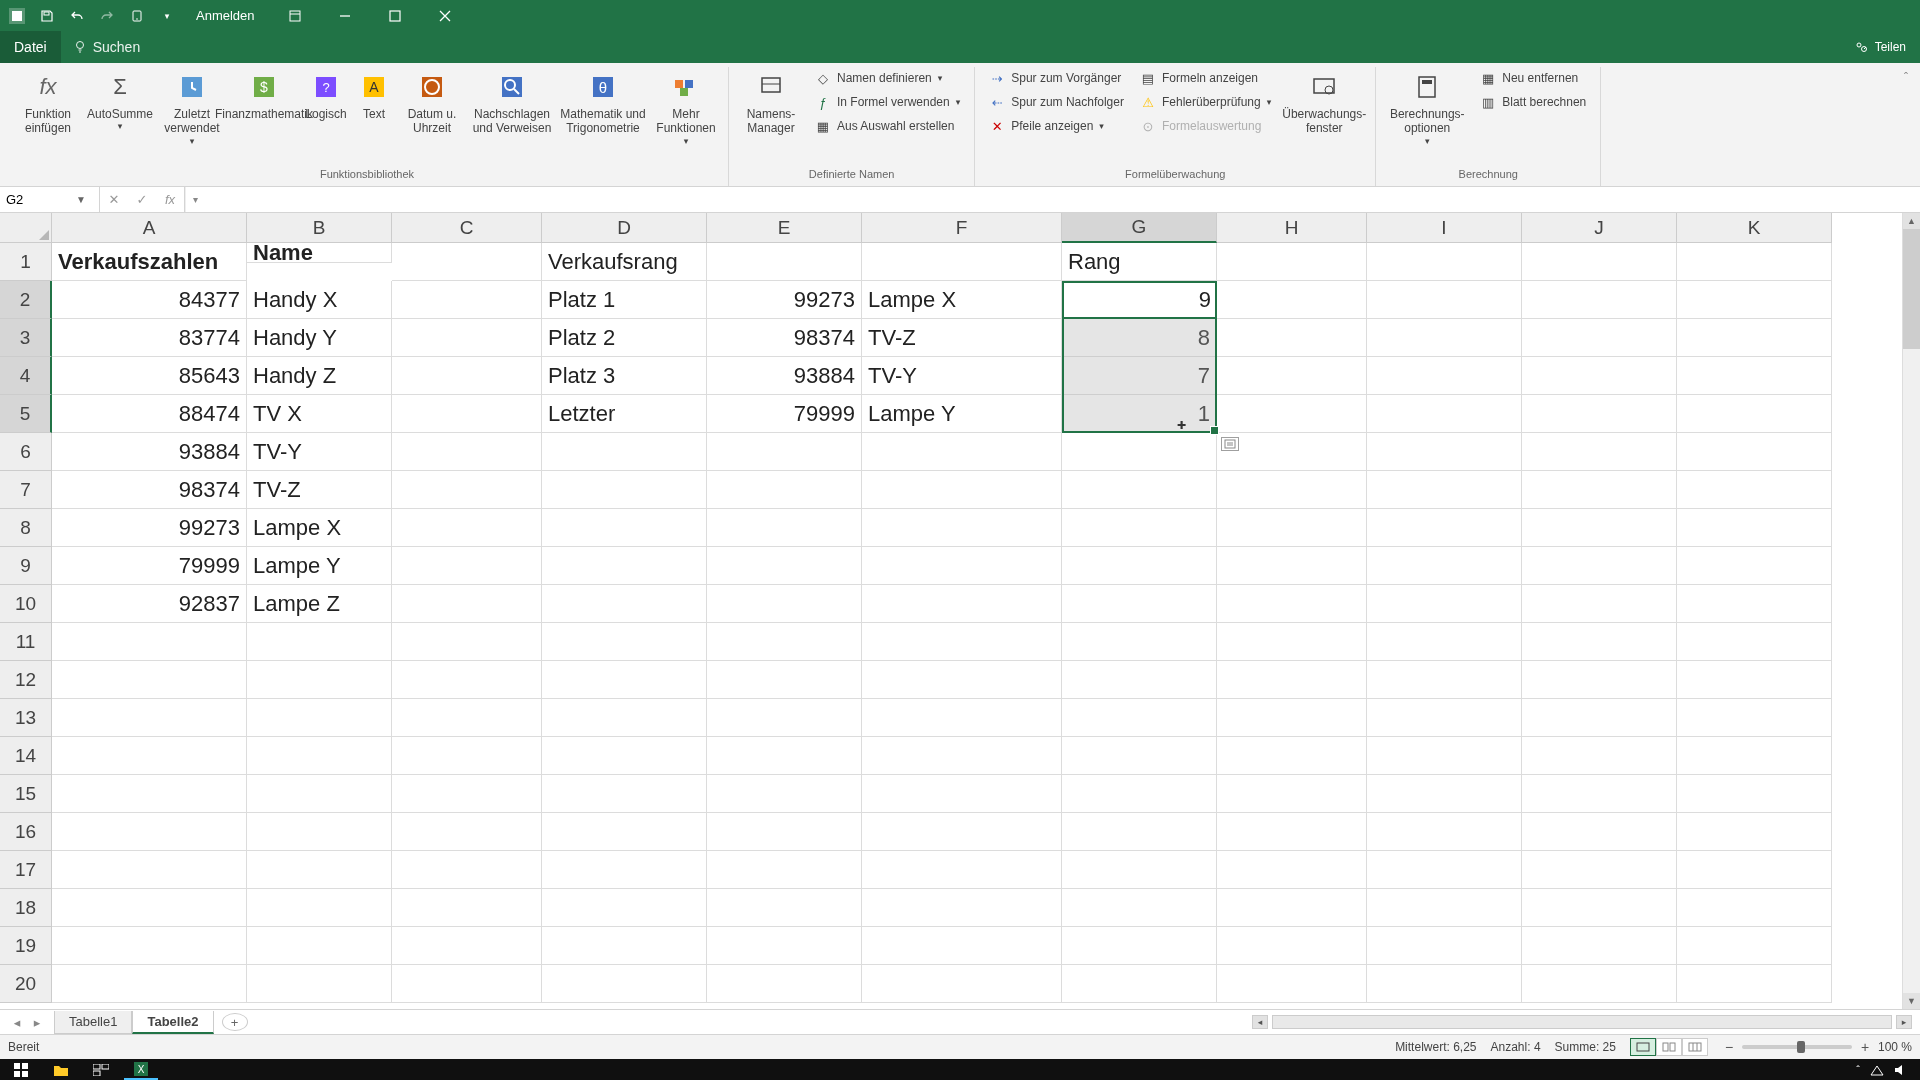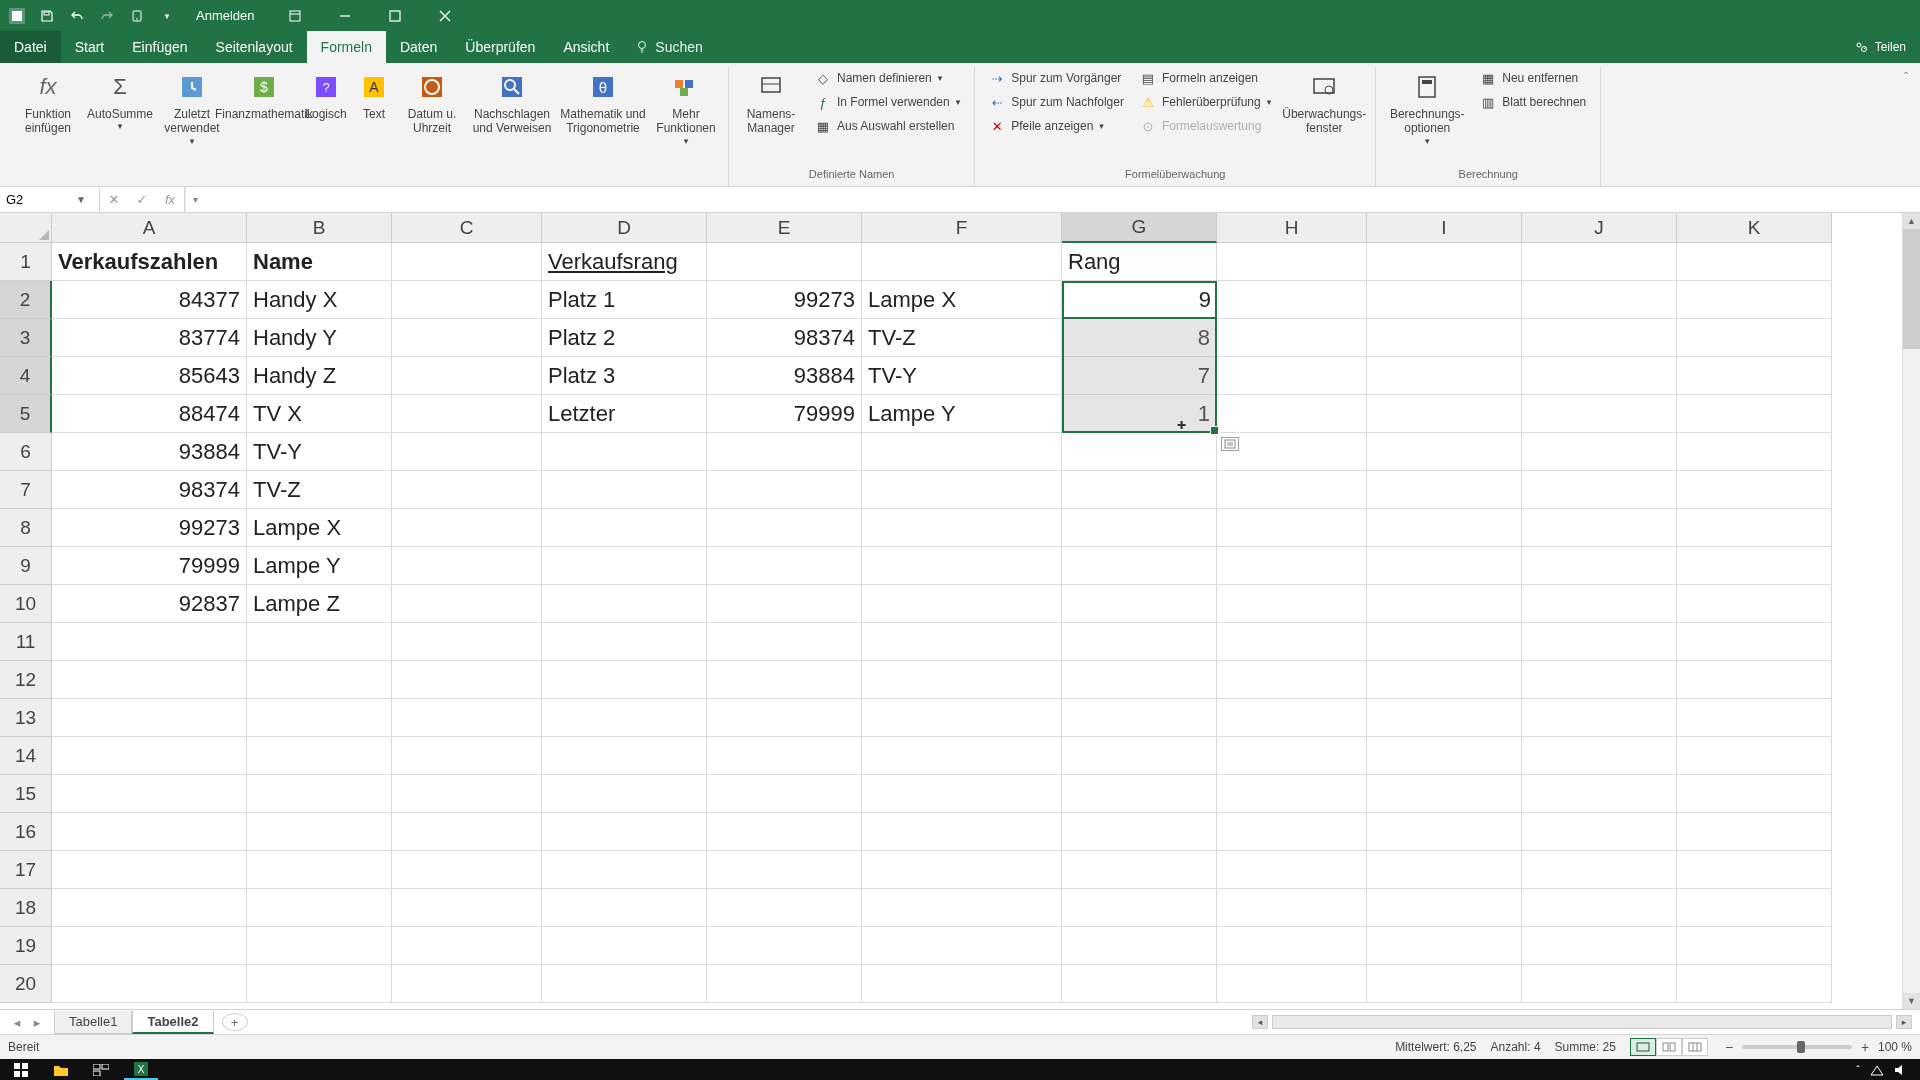--- a/index.html
+++ b/index.html
@@ -156,29 +156,20 @@
     <div class="win-btn close">
       <svg width="12" height="12">
           <path d="M1 1l10 10M11 1L1 11" stroke="#fff" stroke-width="1.3"></path>
         </svg>
     </div>
   </div>
 </div>
 
 <div class="tabs">
   <div class="tab file">Datei</div>
-  <div id="tabs-container" style="display:flex;">
-      <div class="tab">Start</div>
-      <div class="tab">Einfügen</div>
-      <div class="tab">Seitenlayout</div>
-      <div class="tab active">Formeln</div>
-      <div class="tab">Daten</div>
-      <div class="tab">Überprüfen</div>
-      <div class="tab">Ansicht</div>
-    </div>
   <div class="search-tab">
     <span>
       <svg width="14" height="14" viewBox="0 0 14 14">
           <circle cx="7" cy="5" r="3.5" fill="none" stroke="#fff"></circle>
           <path d="M5.5 10h3M6 12h2" stroke="#fff"></path>
         </svg>
     </span>
     <span>Suchen</span>
   </div>
   <div class="tabs-right">
@@ -277,20 +268,21 @@
             <svg width="26" height="26">
               <rect x="2" y="6" width="8" height="8" fill="#ed7d31"></rect>
               <rect x="12" y="6" width="8" height="8" fill="#4472c4"></rect>
               <rect x="7" y="14" width="8" height="8" fill="#70ad47"></rect>
             </svg>
           </div>
         <span>Mehr Funktionen</span>
         <span style="font-size:9px;">▾</span>
       </div>
     </div>
+    <div class="rgroup-label">Funktionsbibliothek</div>
   </div>
 
   <div class="rgroup">
     <div class="rgroup-body">
       <div class="big-btn">
         <div class="big-icon">
             <svg width="26" height="26">
               <rect x="4" y="4" width="18" height="14" fill="none" stroke="#444" stroke-width="1.5"></rect>
               <path d="M4 10h18" stroke="#444"></path>
             </svg>
@@ -457,21 +449,21 @@
       <div class="cell" style="left: 0px; top: 380px; width: 195px; height: 38px;"></div>
       <div class="cell" style="left: 0px; top: 418px; width: 195px; height: 38px;"></div>
       <div class="cell" style="left: 0px; top: 456px; width: 195px; height: 38px;"></div>
       <div class="cell" style="left: 0px; top: 494px; width: 195px; height: 38px;"></div>
       <div class="cell" style="left: 0px; top: 532px; width: 195px; height: 38px;"></div>
       <div class="cell" style="left: 0px; top: 570px; width: 195px; height: 38px;"></div>
       <div class="cell" style="left: 0px; top: 608px; width: 195px; height: 38px;"></div>
       <div class="cell" style="left: 0px; top: 646px; width: 195px; height: 38px;"></div>
       <div class="cell" style="left: 0px; top: 684px; width: 195px; height: 38px;"></div>
       <div class="cell" style="left: 0px; top: 722px; width: 195px; height: 38px;"></div>
-      <div class="cell bold" style="left: 195px; top: 0px; width: 145px; height: 38px;">Name</div>
+      <div class="cell bold" style="left: 195px; top: 0px; width: 145px; height: 20px;">Name</div>
       <div class="cell" style="left: 195px; top: 38px; width: 145px; height: 38px;">Handy X</div>
       <div class="cell" style="left: 195px; top: 76px; width: 145px; height: 38px;">Handy Y</div>
       <div class="cell" style="left: 195px; top: 114px; width: 145px; height: 38px;">Handy Z</div>
       <div class="cell" style="left: 195px; top: 152px; width: 145px; height: 38px;">TV X</div>
       <div class="cell" style="left: 195px; top: 190px; width: 145px; height: 38px;">TV-Y</div>
       <div class="cell" style="left: 195px; top: 228px; width: 145px; height: 38px;">TV-Z</div>
       <div class="cell" style="left: 195px; top: 266px; width: 145px; height: 38px;">Lampe X</div>
       <div class="cell" style="left: 195px; top: 304px; width: 145px; height: 38px;">Lampe Y</div>
       <div class="cell" style="left: 195px; top: 342px; width: 145px; height: 38px;">Lampe Z</div>
       <div class="cell" style="left: 195px; top: 380px; width: 145px; height: 38px;"></div>
@@ -497,21 +489,21 @@
       <div class="cell" style="left: 340px; top: 380px; width: 150px; height: 38px;"></div>
       <div class="cell" style="left: 340px; top: 418px; width: 150px; height: 38px;"></div>
       <div class="cell" style="left: 340px; top: 456px; width: 150px; height: 38px;"></div>
       <div class="cell" style="left: 340px; top: 494px; width: 150px; height: 38px;"></div>
       <div class="cell" style="left: 340px; top: 532px; width: 150px; height: 38px;"></div>
       <div class="cell" style="left: 340px; top: 570px; width: 150px; height: 38px;"></div>
       <div class="cell" style="left: 340px; top: 608px; width: 150px; height: 38px;"></div>
       <div class="cell" style="left: 340px; top: 646px; width: 150px; height: 38px;"></div>
       <div class="cell" style="left: 340px; top: 684px; width: 150px; height: 38px;"></div>
       <div class="cell" style="left: 340px; top: 722px; width: 150px; height: 38px;"></div>
-      <div class="cell" style="left: 490px; top: 0px; width: 165px; height: 38px; text-decoration: underline;">Verkaufsrang</div>
+      <div class="cell" style="left: 490px; top: 0px; width: 165px; height: 38px;">Verkaufsrang</div>
       <div class="cell" style="left: 490px; top: 38px; width: 165px; height: 38px;">Platz 1</div>
       <div class="cell" style="left: 490px; top: 76px; width: 165px; height: 38px;">Platz 2</div>
       <div class="cell" style="left: 490px; top: 114px; width: 165px; height: 38px;">Platz 3</div>
       <div class="cell" style="left: 490px; top: 152px; width: 165px; height: 38px;">Letzter</div>
       <div class="cell" style="left: 490px; top: 190px; width: 165px; height: 38px;"></div>
       <div class="cell" style="left: 490px; top: 228px; width: 165px; height: 38px;"></div>
       <div class="cell" style="left: 490px; top: 266px; width: 165px; height: 38px;"></div>
       <div class="cell" style="left: 490px; top: 304px; width: 165px; height: 38px;"></div>
       <div class="cell" style="left: 490px; top: 342px; width: 165px; height: 38px;"></div>
       <div class="cell" style="left: 490px; top: 380px; width: 165px; height: 38px;"></div>

